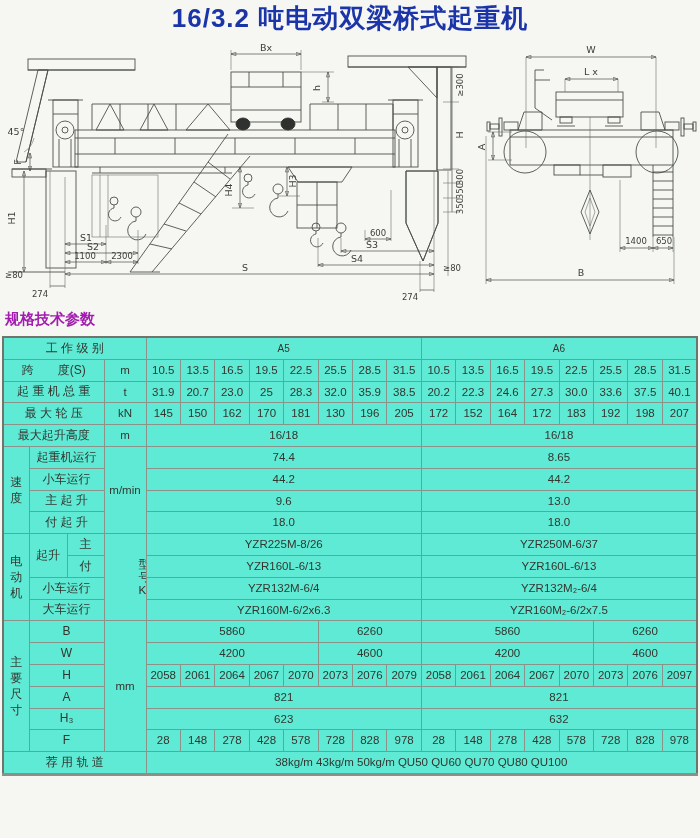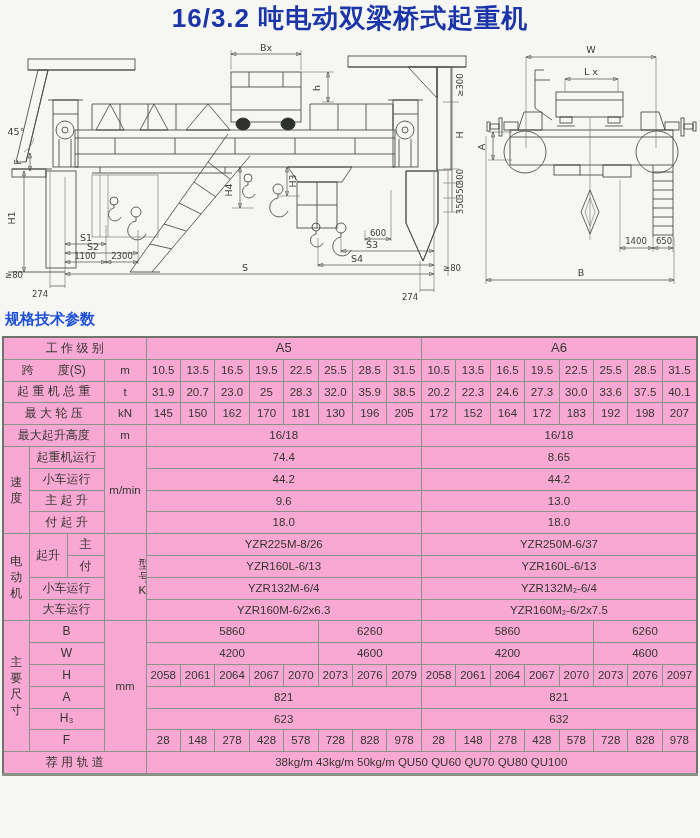--- a/index.html
+++ b/index.html
@@ -18,32 +18,32 @@
   #side-svg{left:460px;}
   svg line, svg rect, svg circle, svg path, svg polygon, svg polyline, svg ellipse{
     stroke:#4b4f49;stroke-width:0.9;fill:none;
   }
   svg .thin{stroke-width:0.6;stroke:#6a6f68;}
   svg .dim{stroke-width:0.7;stroke:#4b4f49;}
   svg .dark{fill:#2e312d;stroke:#2e312d;}
   svg text{fill:#3a3d38;font-size:9.5px;stroke:none;font-family:"DejaVu Sans",sans-serif;text-anchor:middle;}
   svg text.sm{font-size:8.5px;}
   .heading{
-    color:#1d4ed8;font-size:15px;font-weight:bold;
+    color:#a21caf;font-size:15px;font-weight:bold;
     margin:6px 0 6px 5px;height:20px;
   }
   table{
     border-collapse:collapse;table-layout:fixed;width:696px;margin-left:2px;
-    background:#f9a8d4;border:2px solid #6e756c;border-bottom:3px solid #8a9186;
+    background:#5eead4;border:2px solid #6e756c;border-bottom:3px solid #8a9186;
   }
   td{
     border:1px solid #8b9289;font-size:11.5px;color:#33362f;text-align:center;
     height:20.8px;padding:0 1px;overflow:hidden;white-space:nowrap;line-height:1.1;
   }
-  td.hdr{font-size:13px;}
+  td.hdr{font-size:10px;}
   td.lbl{font-size:12px;}
   td.vert{white-space:normal;word-break:break-all;line-height:16px;font-size:12px;padding:14px 6px;}
   td.wrap{white-space:normal;line-height:13px;font-size:11.5px;padding-left:34px;}
 </style>
 </head>
 <body>
 
 <div class="title">16/3.2 吨电动双梁桥式起重机</div>
 
 <div class="drawings">

